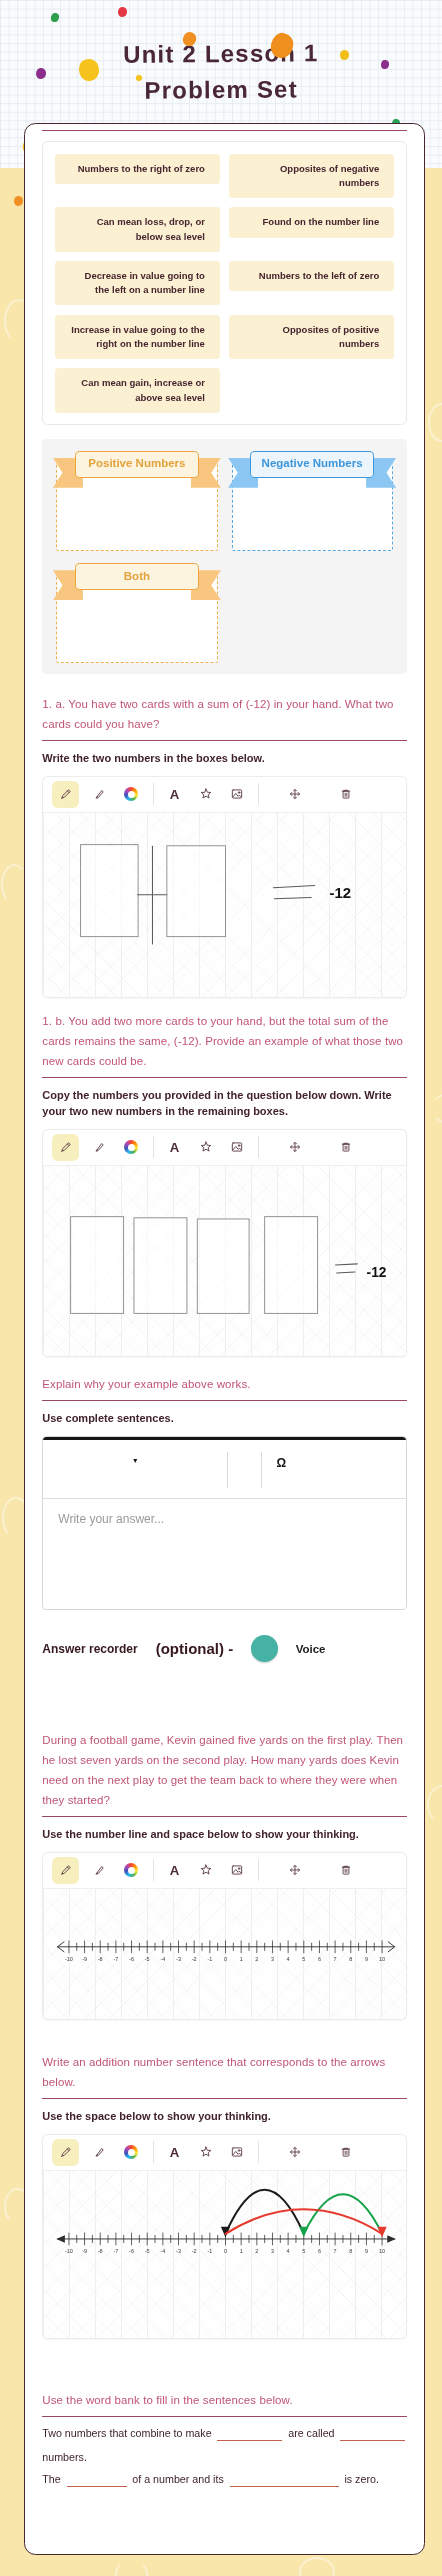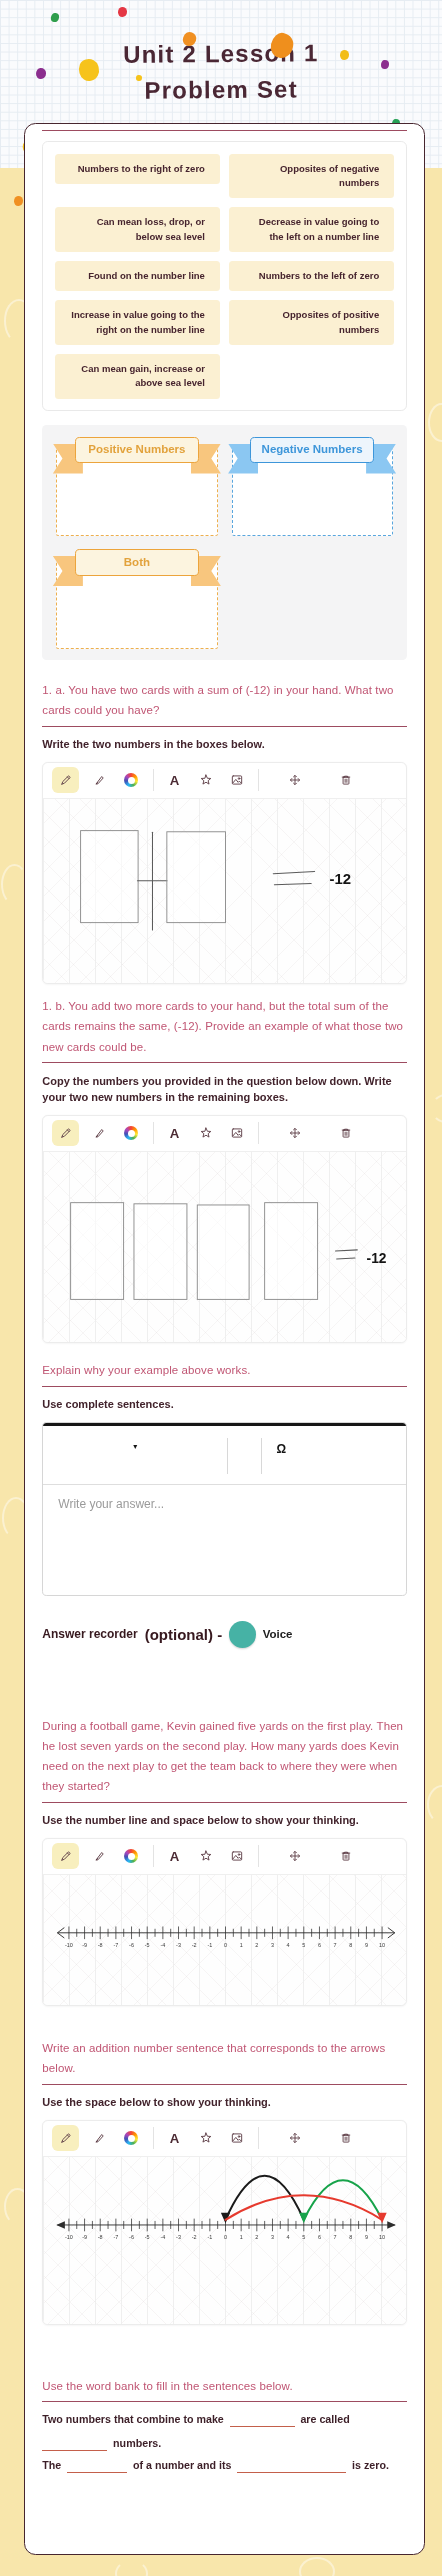--- a/index.html
+++ b/index.html
@@ -75,28 +75,28 @@
   .ed-black{height:3.5px;background:#161616}
   .ed-row{height:58px;display:flex;align-items:flex-start;padding-top:16px;box-sizing:border-box}
   .ed-cell1{width:184px;display:flex;justify-content:center;font-size:8px;color:#141414}
   .ed-vr{width:0.6px;background:#d8d8d8;height:36px;margin-top:-4.6px}
   .ed-cell2{width:33px}
   .ed-omega{margin-left:15px;font-size:12px;font-weight:700;color:#141414}
   .ed-hr{height:0.6px;background:#dedede}
   .ed-body{height:85px;padding:12.7px 15px;color:#9a9a9a;font-size:12px}
 
   
-  .rec{display:flex;align-items:center;gap:7px;margin-top:25px}
+  .rec{display:flex;align-items:center;gap:18px;margin-top:25px}
   .rec-label{font-size:12px;font-weight:800;color:#37191f}
   .rec-opt{font-size:15px;font-weight:700;color:#37191f}
   .rec-circle{width:26.5px;height:26.5px;border-radius:50%;background:#46b2a5;box-shadow:0 1.2px 1.7px rgba(0,0,0,.15)}
   .rec-voice{font-size:11.5px;font-weight:800;color:#1d1d1d}
 
   
-  .fill{font-size:10.7px;font-weight:700;color:#3c1f28;display:flex;flex-wrap:wrap;align-items:flex-end;
+  .fill{font-size:10.7px;font-weight:400;color:#3c1f28;display:flex;flex-wrap:wrap;align-items:flex-end;
     column-gap:5.8px;row-gap:9.2px;line-height:1.4}
   .blank{display:inline-block;border-bottom:1.2px solid #c4604b;height:14px}
 
   .mt-sec1{margin-top:45px}
 </style>
 </head>
 <body>
 
 <div class="doodle arc" style="left:3.5px;top:299px;width:26.5px;height:40px"></div>
 <div class="doodle" style="left:428px;top:403px;width:23px;height:35px;border-right-color:transparent"></div>
@@ -132,22 +132,22 @@
   </div>
 
 <div id="card">
 
   <div class="divider"></div>
   <div class="sort-panel">
     <div class="sort-grid">
       <div class="sort-item">Numbers to the right of zero</div>
       <div class="sort-item">Opposites of negative numbers</div>
       <div class="sort-item">Can mean loss, drop, or below sea level</div>
+      <div class="sort-item">Found on the number line</div>
       <div class="sort-item">Decrease in value going to the left on a number line</div>
-      <div class="sort-item">Found on the number line</div>
       <div class="sort-item">Numbers to the left of zero</div>
       <div class="sort-item">Increase in value going to the right on the number line</div>
       <div class="sort-item">Opposites of positive numbers</div>
       <div class="sort-item">Can mean gain, increase or above sea level</div>
     </div>
   </div>
 
   <div class="banner-panel">
     <div class="banner-row">
       <div class="banner-group pos">

